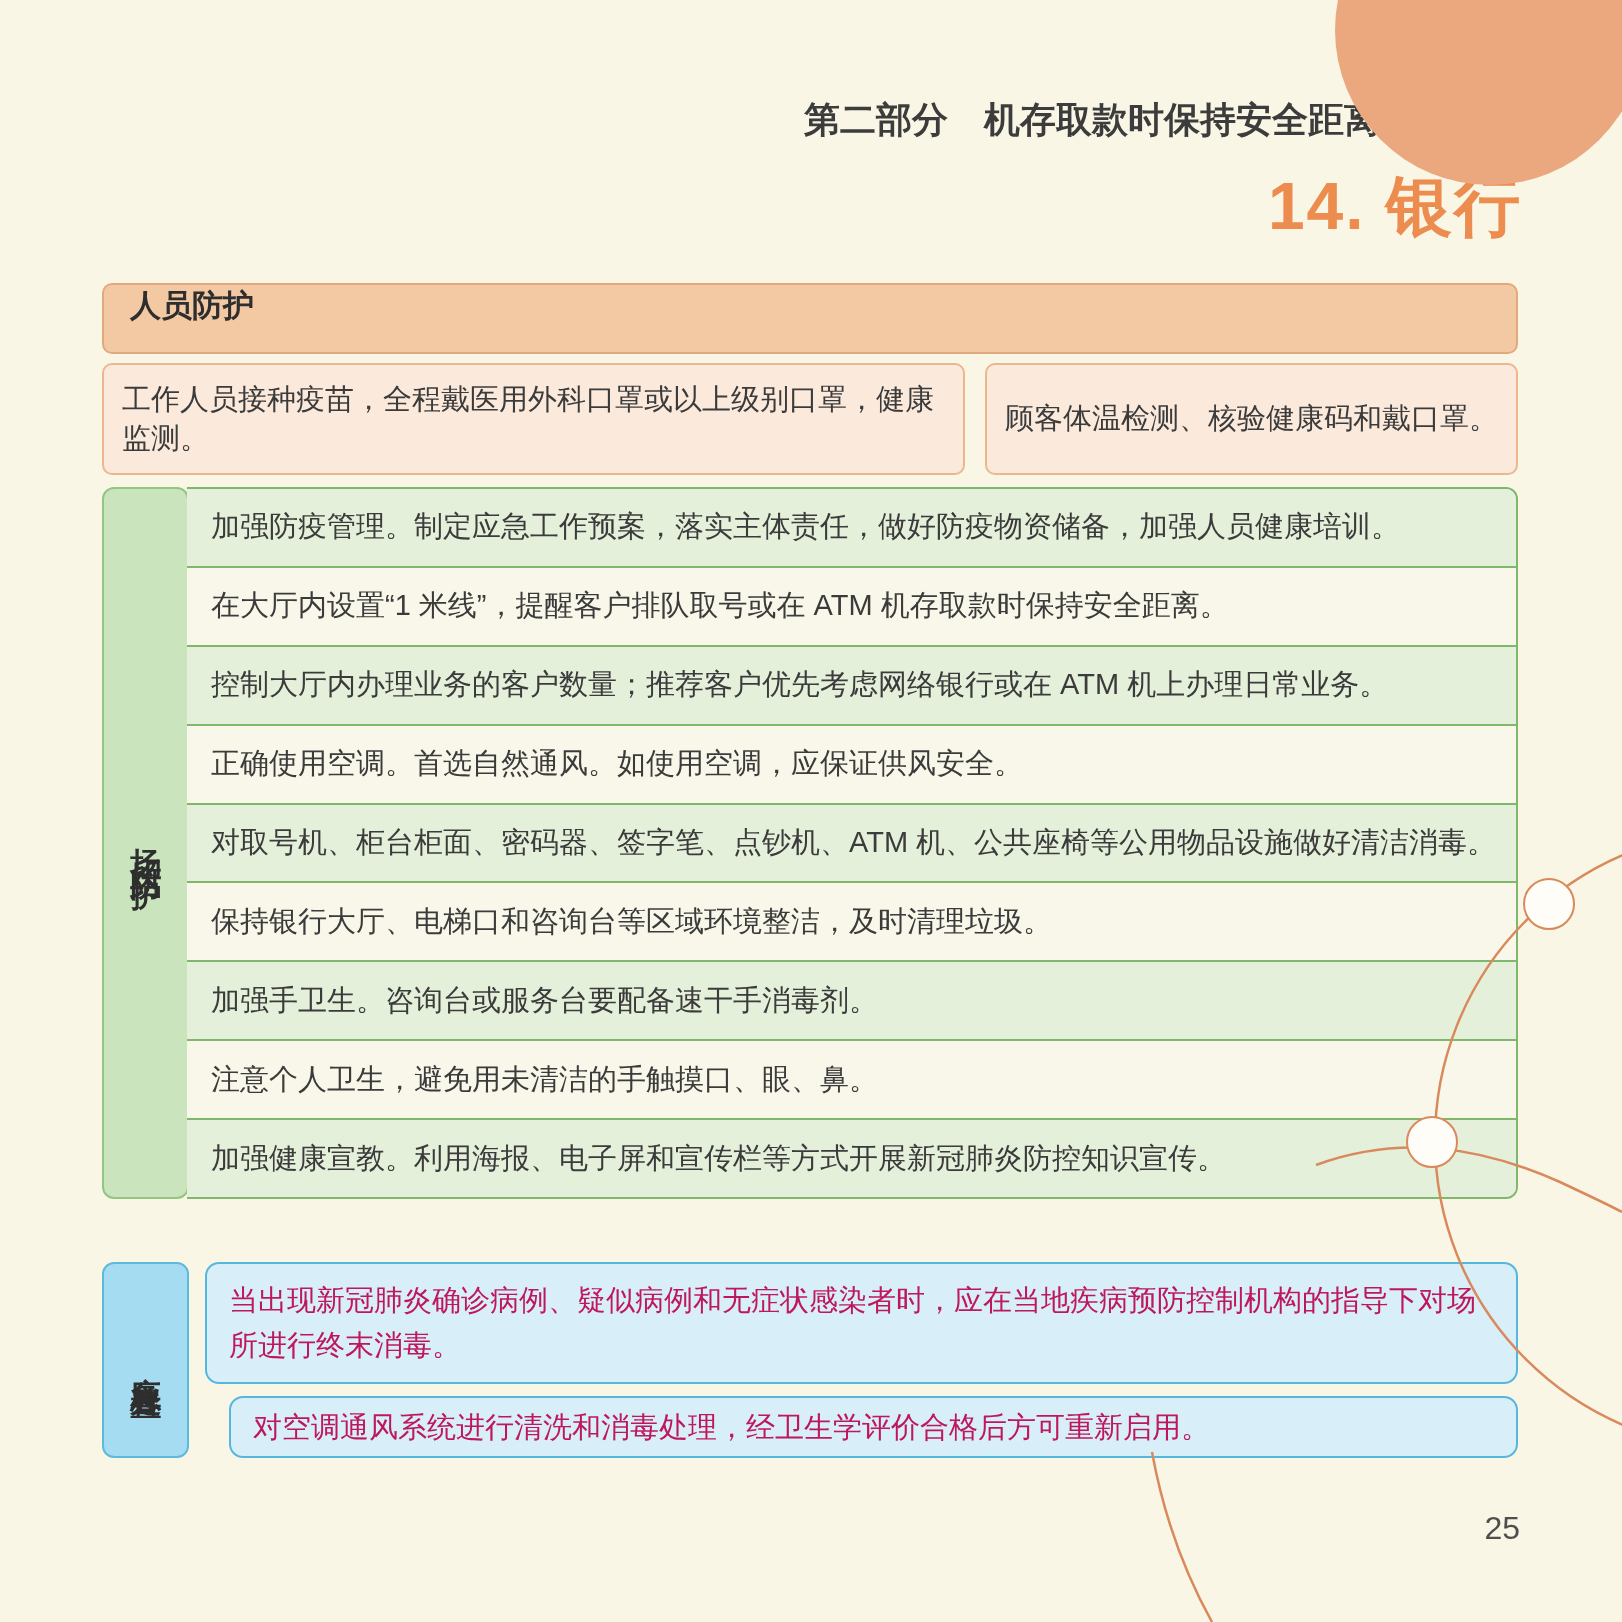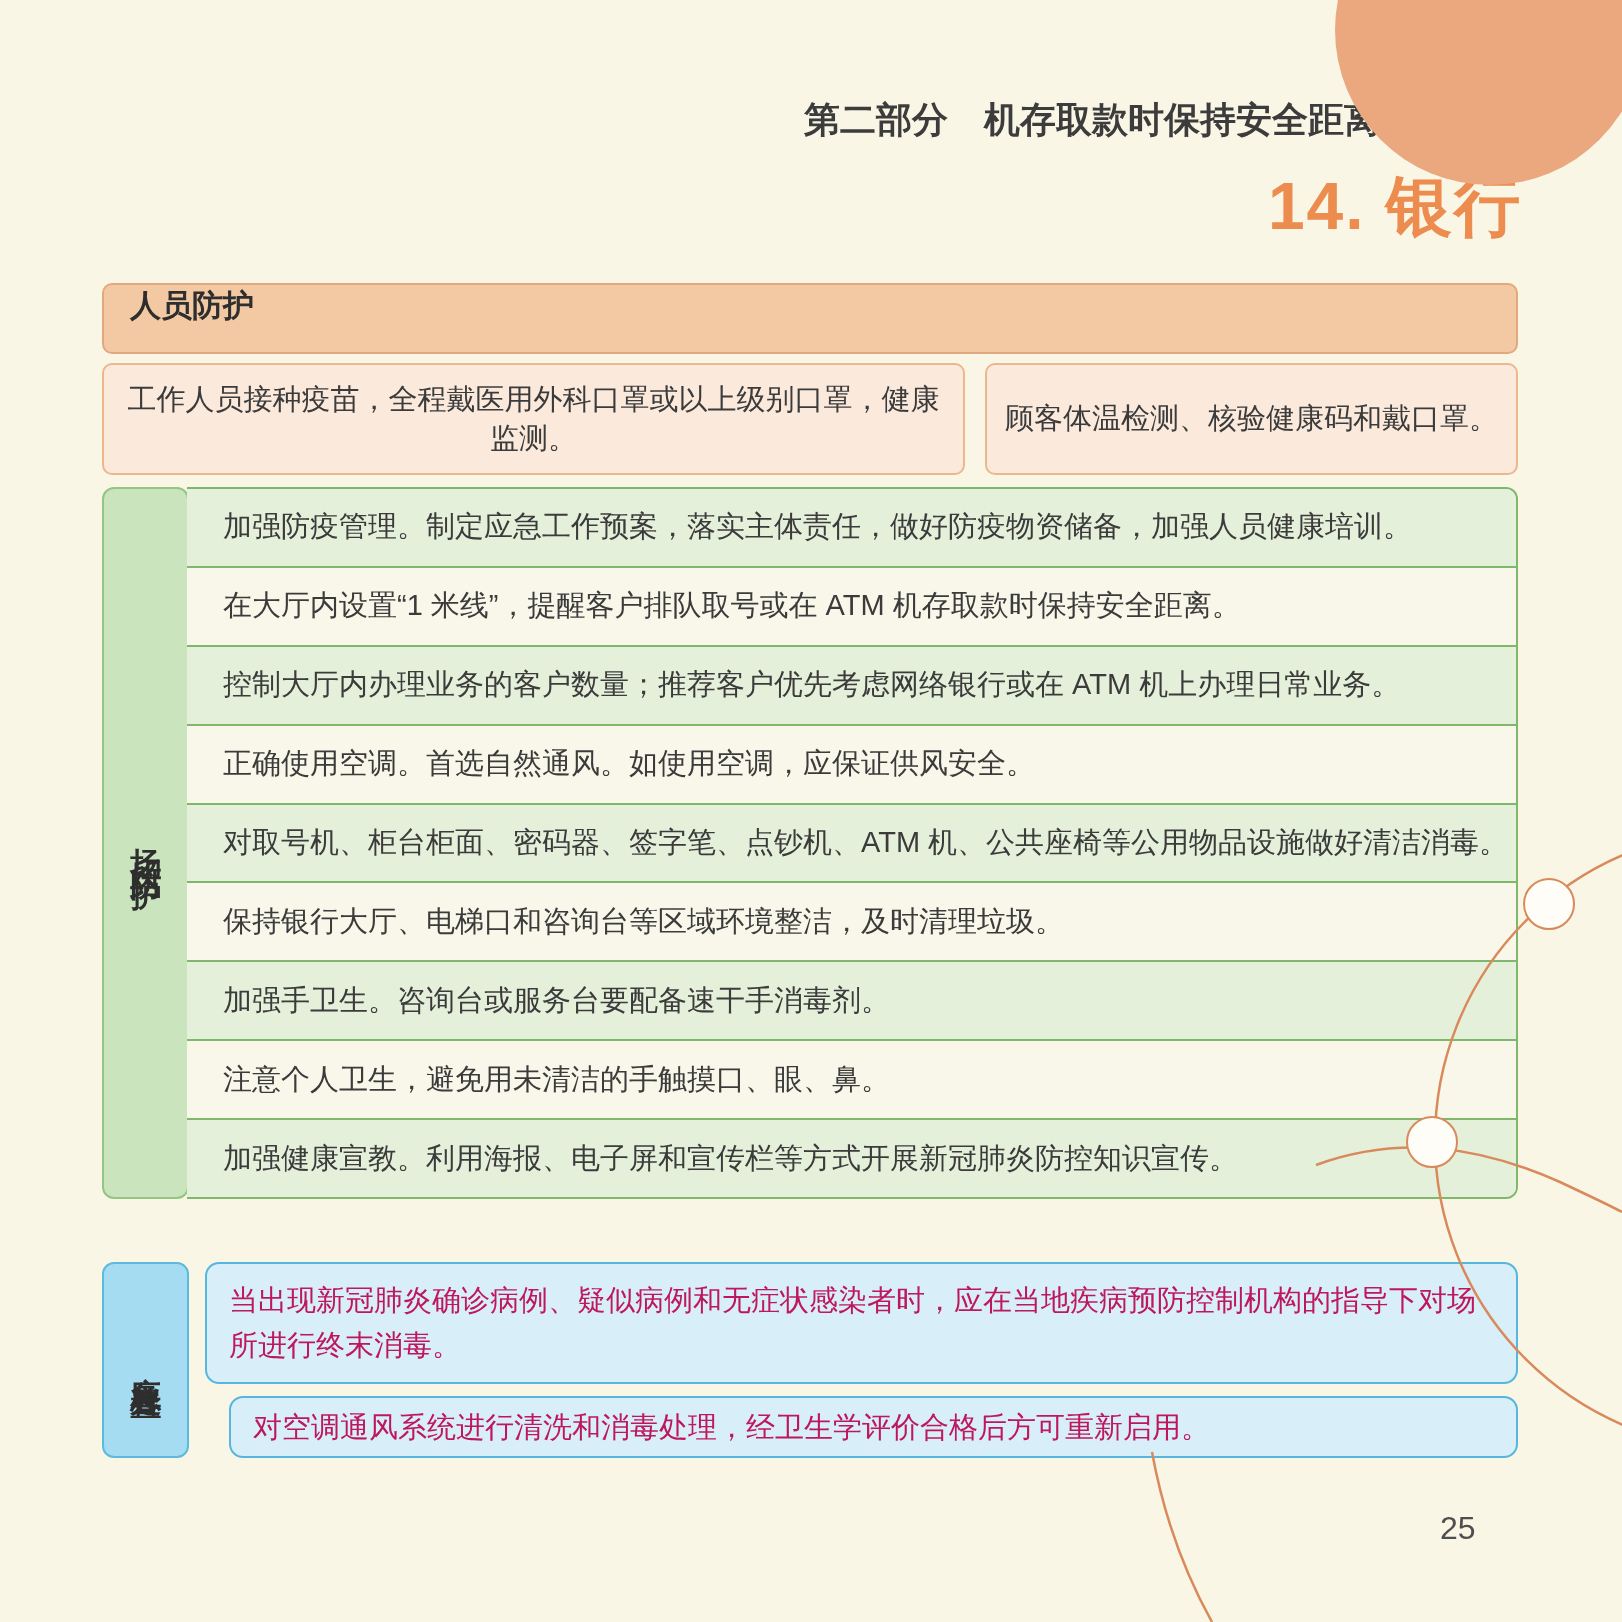--- a/index.html
+++ b/index.html
@@ -29,42 +29,42 @@
   }
   .personnel-row {
     position:absolute; left:102px; top:363px; width:1416px; height:112px;
     display:flex; gap:20px; z-index:1;
   }
   .peach-box {
     background:#FBEADC; border:2px solid #ECB78F; border-radius:10px;
     display:flex; align-items:center; padding:0 18px;
     font-size:29px; color:#3B3B3B; line-height:1.35;
   }
-  .peach-box.left  { width:863px;text-align:center; }
+  .peach-box.left  { width:863px; }
   .peach-box.right { flex:1; }
   
   .venue { position:absolute; left:102px; top:487px; width:1416px; height:712px; display:flex; z-index:1; }
   .v-label {
     width:87px; height:100%;
     background:#CAE4BD; border:2px solid #93C681; border-radius:12px;
     display:flex; align-items:center; justify-content:center;
     flex:0 0 87px;
   }
   .vert-text {
     writing-mode:vertical-rl; text-orientation:upright;
     font-size:31px; font-weight:bold; color:#2E2E2E; letter-spacing:10px;
   }
   .v-rows {
     flex:1; margin-left:-2px; height:100%;
     border:2px solid #7FB76D; border-left:none;
     border-radius:0 12px 12px 0;
     display:flex; flex-direction:column; overflow:hidden;
   }
   .v-row {
-    flex:1; display:flex; align-items:center; padding-left:36px;
+    flex:1; display:flex; align-items:center; padding-left:24px;
     font-size:29px; color:#3B3B3B;
   }
   .v-row:not(:last-child) { border-bottom:2px solid #7FB76D; }
   .v-row.tint  { background:#E5F0DB; }
   .v-row.plain { background:#F8F7E9; }
   
   .emergency { position:absolute; left:102px; top:1262px; width:1416px; height:196px; display:flex; z-index:1; }
   .e-label {
     width:87px; height:100%; flex:0 0 87px;
     background:#A6DCF2; border:2px solid #5BBBDE; border-radius:12px;
@@ -75,21 +75,21 @@
   .blue-box {
     background:#D8EEF9; border:2px solid #55B7DD; border-radius:14px;
     font-size:29px; color:#be185d; line-height:1.55;
     display:flex; align-items:center; padding:8px 22px;
   }
   .blue-box.first  { height:122px; }
   .blue-box.second { height:62px;margin-left:24px; }
   
   .page-number {
     position:absolute; left:1440px; top:1510px; width:80px;
-    text-align:left; font-size:32px; color:#4E4E4E; z-index:2;
+    text-align:right; font-size:32px; color:#4E4E4E; z-index:2;
   }
   
   .deco { position:absolute; left:0; top:0; width:1622px; height:1622px; pointer-events:none; z-index:5; }
 </style>
 </head>
 <body>
 
 <div class="page">
 
   <div class="part-header">

